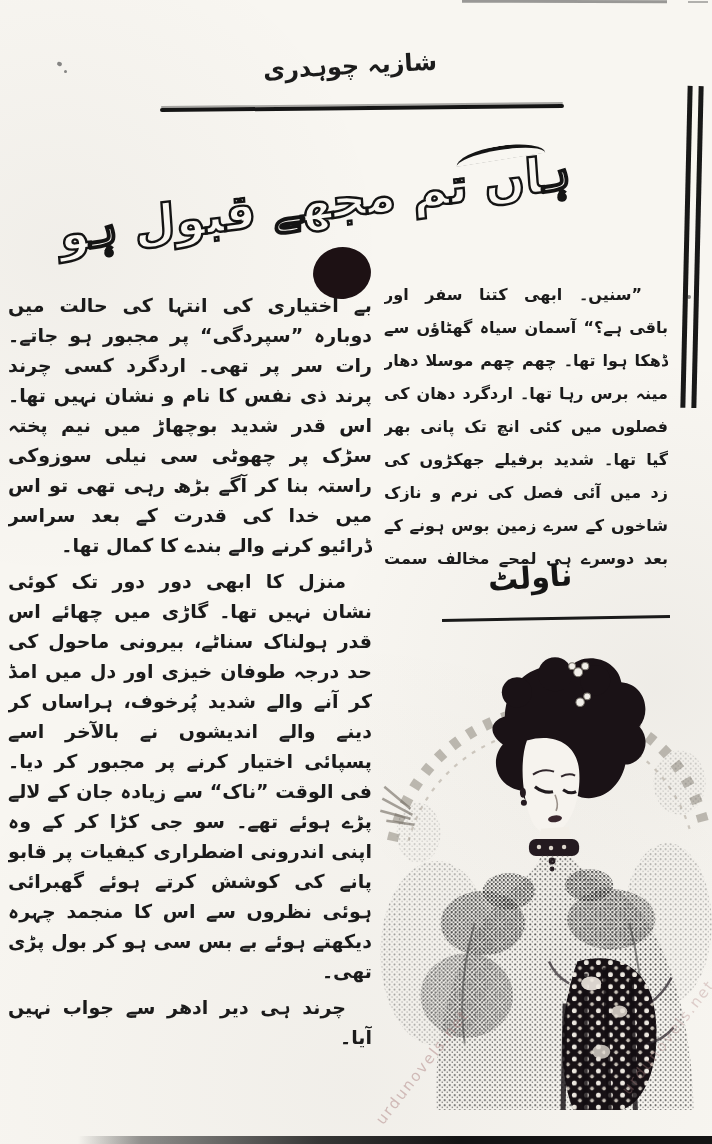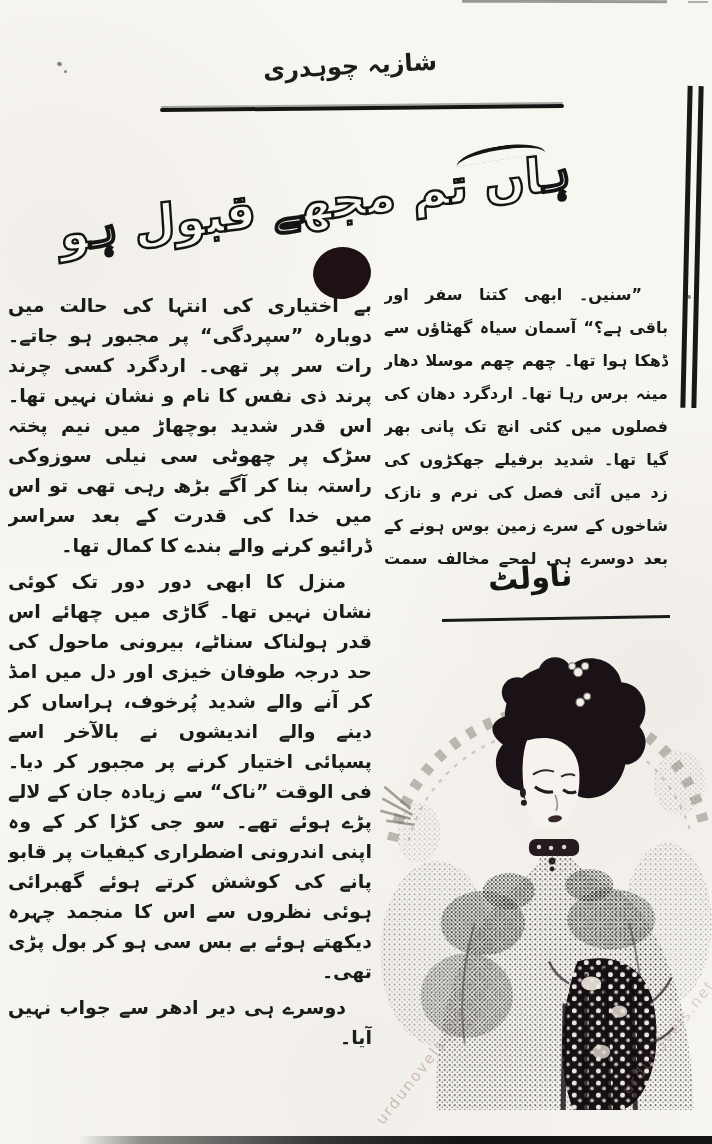--- a/index.html
+++ b/index.html
@@ -203,18 +203,18 @@
       <ellipse cx="222" cy="428" rx="9" ry="7" fill="#e4ddd3" opacity="0.8"></ellipse>
     </g>
   </svg>
 
   <div class="wm wm1">urdunovels.net</div>
   <div class="wm wm2">urdunovels.net</div>
 
   <div class="col col-left">
     <p class="flush">بے اختیاری کی انتہا کی حالت میں دوبارہ ”سپردگی“ پر مجبور ہو جاتے۔ رات سر پر تھی۔ اردگرد کسی چرند پرند ذی نفس کا نام و نشان نہیں تھا۔ اس قدر شدید بوچھاڑ میں نیم پختہ سڑک پر چھوٹی سی نیلی سوزوکی راستہ بنا کر آگے بڑھ رہی تھی تو اس میں خدا کی قدرت کے بعد سراسر ڈرائیو کرنے والے بندے کا کمال تھا۔</p>
     <p>منزل کا ابھی دور دور تک کوئی نشان نہیں تھا۔ گاڑی میں چھائے اس قدر ہولناک سناٹے، بیرونی ماحول کی حد درجہ طوفان خیزی اور دل میں امڈ کر آنے والے شدید پُرخوف، ہراساں کر دینے والے اندیشوں نے بالآخر اسے پسپائی اختیار کرنے پر مجبور کر دیا۔ فی الوقت ”ناک“ سے زیادہ جان کے لالے پڑے ہوئے تھے۔ سو جی کڑا کر کے وہ اپنی اندرونی اضطراری کیفیات پر قابو پانے کی کوشش کرتے ہوئے گھبرائی ہوئی نظروں سے اس کا منجمد چہرہ دیکھتے ہوئے بے بس سی ہو کر بول پڑی تھی۔</p>
-    <p>دوسرے ہی دیر ادھر سے جواب نہیں آیا۔</p>
+    <p>چرند ہی دیر ادھر سے جواب نہیں آیا۔</p>
 
   </div>
 
   <div class="bottom-bar"></div>
 </div>
 
 </body></html>

